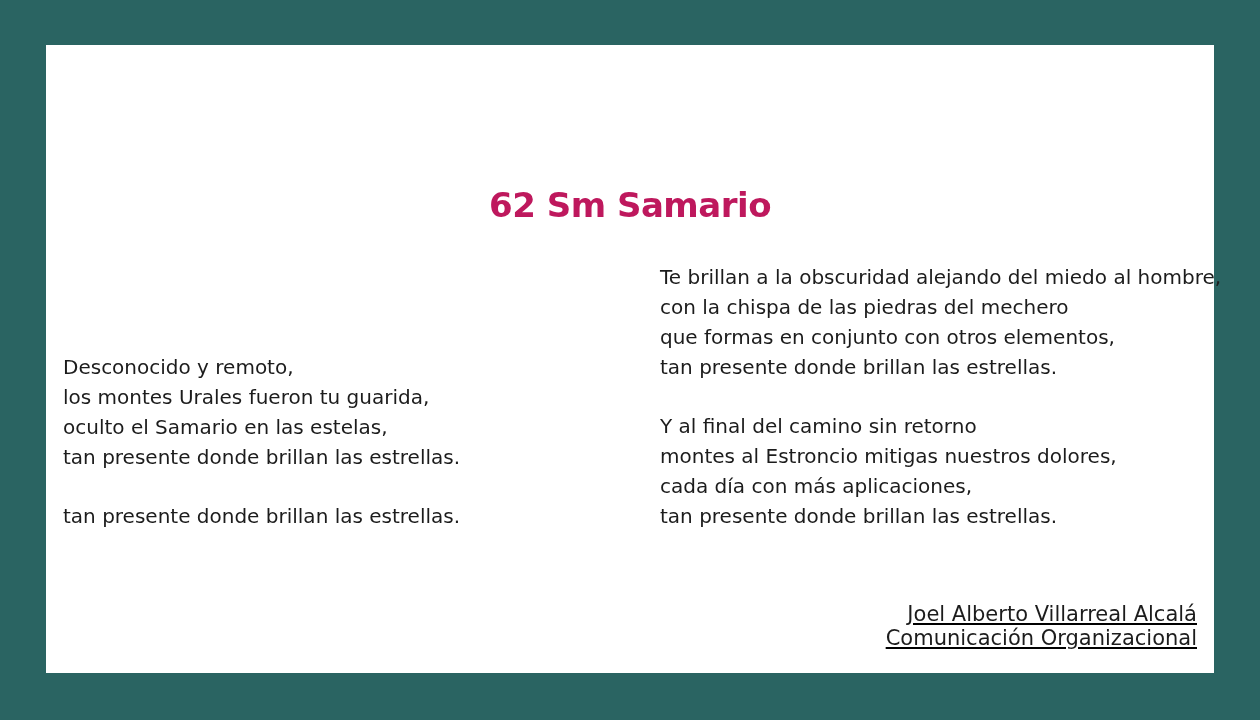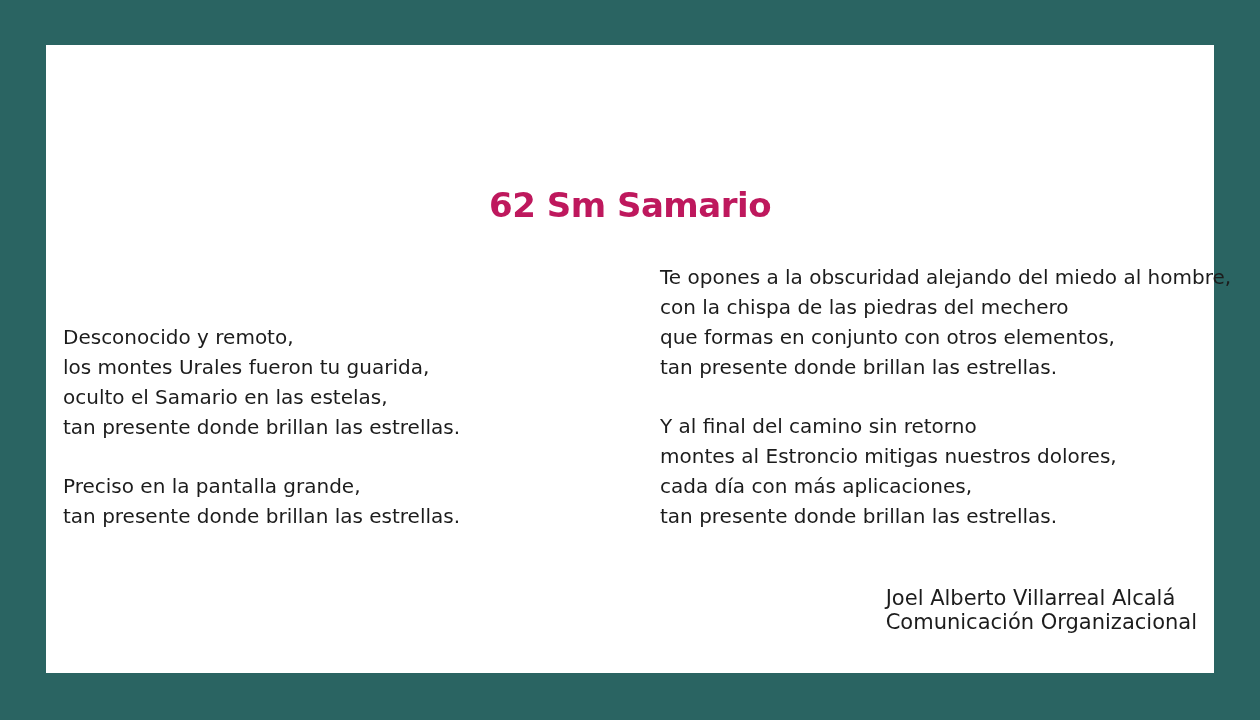--- a/index.html
+++ b/index.html
@@ -55,21 +55,23 @@
   .line {
     font-size: 20px;
     line-height: 30px;
     color: #1c1c1c;
     white-space: pre;
     font-family: "DejaVu Sans", sans-serif;
   }
   .signature {
     position: absolute;
     right: 17px;
-    top: 541px;
+    top: 557px;
+    text-align: right;
+    text-decoration: underline;
   }
   .signature .line {
     font-size: 21px;
     line-height: 24px;
   }
 </style>
 </head>
 <body>
 
 <div class="slide">
@@ -79,28 +81,27 @@
   <div class="columns">
 
     <div class="col left">
       <div class="stanza">
         <div class="line">Desconocido y remoto,</div>
         <div class="line">los montes Urales fueron tu guarida,</div>
         <div class="line">oculto el Samario en las estelas,</div>
         <div class="line">tan presente donde brillan las estrellas.</div>
       </div>
       <div class="stanza">
-        <div class="line">Preciso en la pantalla grande,</div>
         <div class="line">tan presente donde brillan las estrellas.</div>
       </div>
     </div>
 
     <div class="col right">
       <div class="stanza">
-        <div class="line">Te opones a la obscuridad alejando del miedo al hombre,</div>
+        <div class="line">Te brillan a la obscuridad alejando del miedo al hombre,</div>
         <div class="line">con la chispa de las piedras del mechero</div>
         <div class="line">que formas en conjunto con otros elementos,</div>
         <div class="line">tan presente donde brillan las estrellas.</div>
       </div>
       <div class="stanza">
         <div class="line">Y al final del camino sin retorno</div>
         <div class="line">montes al Estroncio mitigas nuestros dolores,</div>
         <div class="line">cada día con más aplicaciones,</div>
         <div class="line">tan presente donde brillan las estrellas.</div>
       </div>

